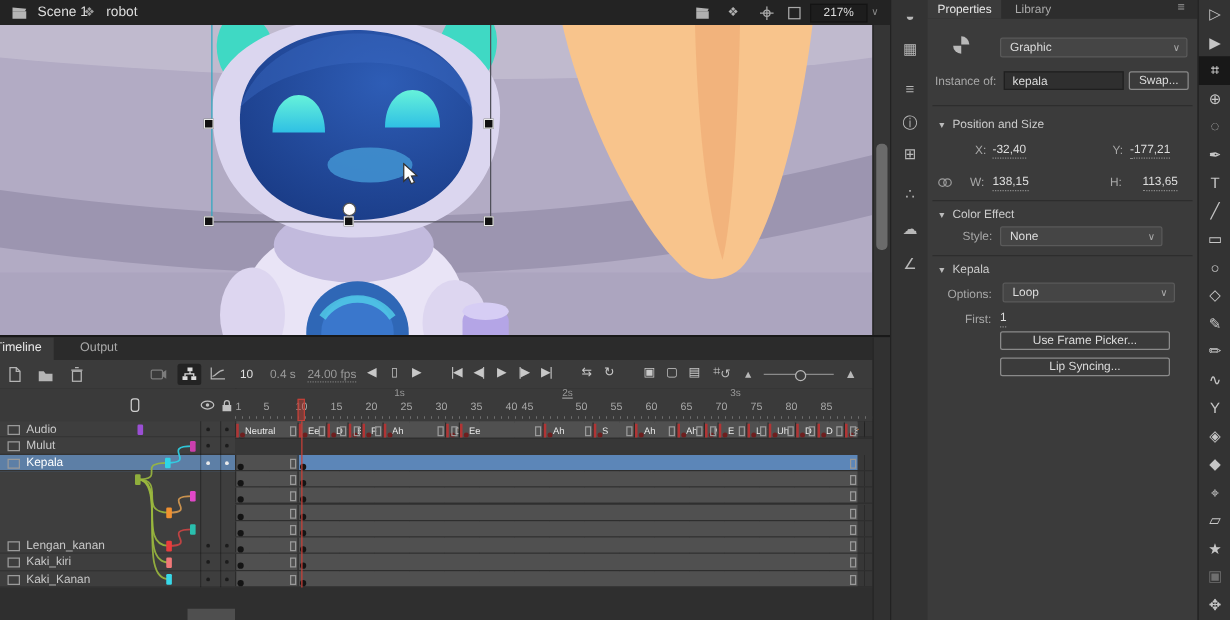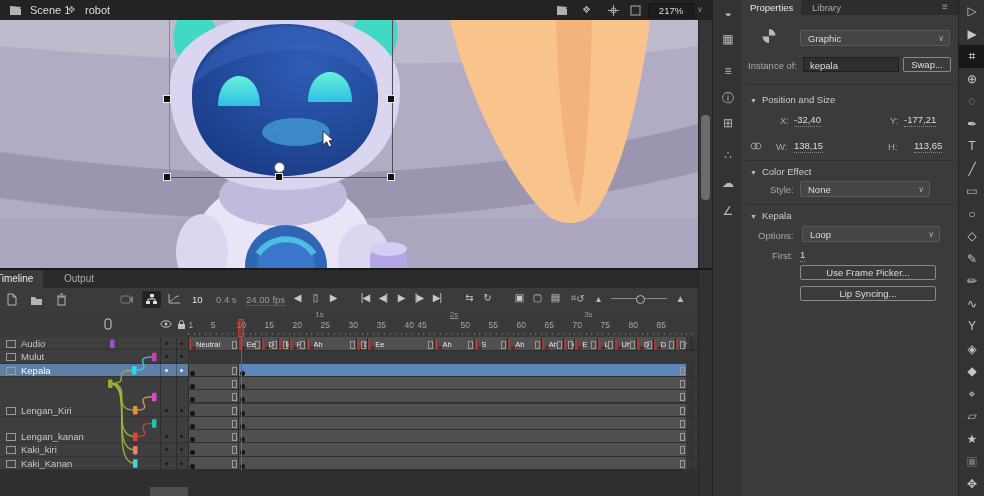--- a/index.html
+++ b/index.html
@@ -294,26 +294,20 @@
           <div class="lname">Mulut</div>
           <div class="ldot d1"></div>
           <div class="ldot d2"></div>
         </div>
         <div class="lrow sel" style="top: 26.6px;">
           <div class="licon"></div>
           <div class="lname">Kepala</div>
           <div class="ldot d1"></div>
           <div class="ldot d2"></div>
         </div>
-        <div class="lrow" style="top: 66.5px;">
-          <div class="licon"></div>
-          <div class="lname">Lengan_Kiri</div>
-          <div class="ldot d1"></div>
-          <div class="ldot d2"></div>
-        </div>
         <div class="lrow" style="top: 93.1px;">
           <div class="licon"></div>
           <div class="lname">Lengan_kanan</div>
           <div class="ldot d1"></div>
           <div class="ldot d2"></div>
         </div>
         <div class="lrow" style="top: 119.7px;">
           <div class="licon"></div>
           <div class="lname">Kaki_Kanan</div>
           <div class="ldot d1"></div>

